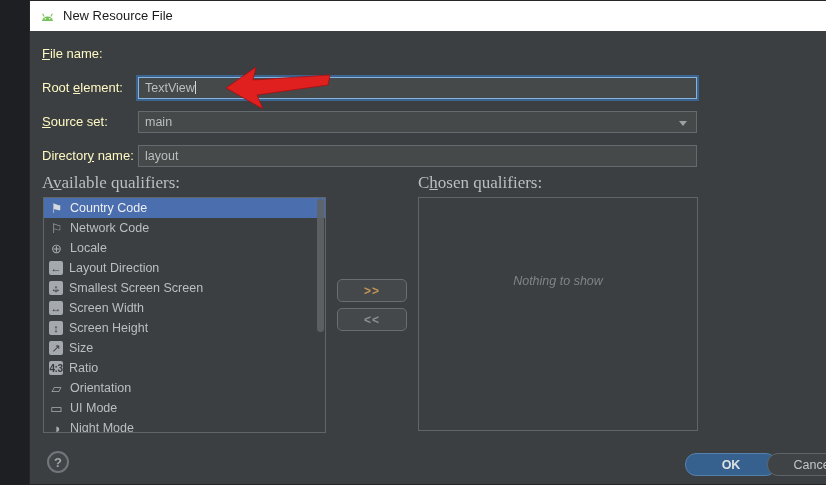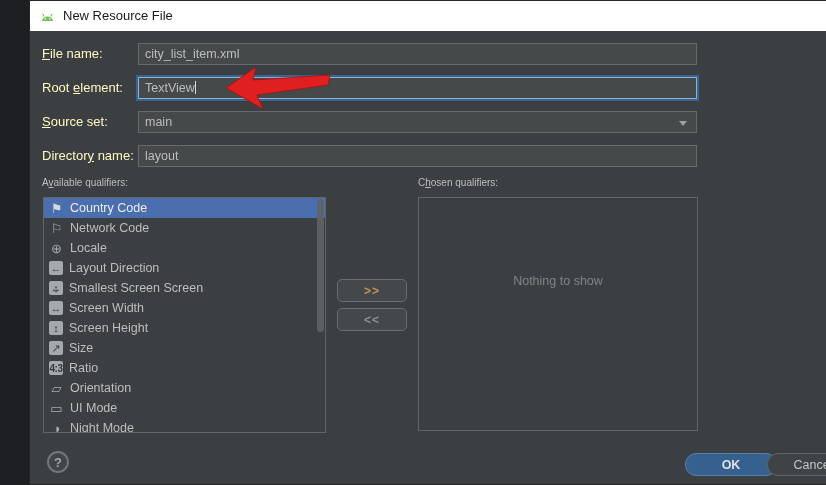--- a/index.html
+++ b/index.html
@@ -19,37 +19,37 @@
   .flabel{position:absolute;left:12px;height:22px;line-height:22px;font-size:13px;color:#fef9c3;}
   .mn{text-decoration:underline;}
   .input{position:absolute;left:108px;width:559px;height:22px;box-sizing:border-box;
     background:#45494a;border:1px solid #646a6e;color:#bcbec0;font-size:12.5px;
     line-height:20px;padding:0 6px;white-space:nowrap;overflow:hidden;}
   .input.focused{border:1px solid #87b2dc;outline:2px solid #3a648f;outline-offset:0px;}
   .caret{display:inline-block;width:1px;height:13px;background:#d8d8d8;vertical-align:-2px;}
   .combo-arrow{position:absolute;right:9px;top:9px;width:0;height:0;
     border-left:4px solid transparent;border-right:4px solid transparent;border-top:5px solid #9da1a5;}
   
-  .seclabel{position:absolute;height:16px;line-height:16px;font-size:10px;color:#bcbec0;}
+  .seclabel{position:absolute;height:16px;line-height:16px;font-size:17px;color:#bcbec0;font-family:Liberation Serif, serif;}
   #avail-list{position:absolute;left:13px;top:196px;width:283px;height:236px;box-sizing:border-box;
     background:#3c3f41;border:1px solid #616568;overflow:hidden;}
   .qrow{height:20px;display:flex;align-items:center;padding-left:5px;gap:6px;
     color:#bcbec0;font-size:12.5px;cursor:default;}
   .qrow.selected{background:#4b6eaf;color:#eceff1;}
   .qicon{width:15px;height:15px;min-width:15px;display:flex;align-items:center;justify-content:center;
     font-size:13px;line-height:15px;color:#a8adb1;position:relative;}
   .qrow.selected .qicon{color:#d6dadd;}
   .qicon.sq{background:#a4a9ad;color:#383b3d;font-size:11px;width:14px;height:14px;min-width:14px;
     border-radius:2px;}
   .qicon.sq .g1,.qicon.sq .g2{position:absolute;inset:0;display:flex;align-items:center;justify-content:center;}
   .qicon.sq.small{font-size:10px;font-weight:bold;letter-spacing:-0.5px;}
   #scroll-thumb{position:absolute;right:1px;top:1px;width:7px;height:133px;background:#5e6366;
     border-radius:4px;z-index:3;opacity:.9;}
   #chosen-panel{position:absolute;left:388px;top:196px;width:280px;height:234px;box-sizing:border-box;
-    border:1px solid #616568;}
+    border:1px solid #616568;font-style:italic;}
   #empty-text{position:absolute;top:76px;width:100%;text-align:center;color:#808486;font-size:12.5px;}
   
   .mvbtn{position:absolute;left:307px;width:70px;height:23px;box-sizing:border-box;
     background:#45484b;border:1px solid #6a6e71;border-radius:5px;font-size:12px;font-weight:bold;
     letter-spacing:1px;display:flex;align-items:center;justify-content:center;cursor:pointer;}
   #move-right{top:278px;color:#c49454;}
   #move-left{top:307px;color:#8d9193;}
   
   #help-btn{position:absolute;left:17px;top:450px;width:22px;height:22px;border-radius:50%;
     box-sizing:border-box;border:2px solid #71767a;color:#a2a7aa;font-size:13px;font-weight:bold;
@@ -72,21 +72,20 @@
       <line x1="5.2" y1="8.6" x2="3.6" y2="5.8" stroke="#77c159" stroke-width="1.1"></line>
       <line x1="11.8" y1="8.6" x2="13.4" y2="5.8" stroke="#77c159" stroke-width="1.1"></line>
       <circle cx="6.3" cy="10.8" r="0.8" fill="#ffffff"></circle>
       <circle cx="10.7" cy="10.8" r="0.8" fill="#ffffff"></circle>
     </svg>
     <span id="title-text">New Resource File</span>
     <span id="close-btn">×</span>
   </div>
 
   <div class="flabel" style="top:42px"><span></span><span class="mn">F</span><span>ile name:</span></div>
-  <div class="input" style="top:42px"><span>city_list_item.xml</span></div>
 
   <div class="flabel" style="top:76px"><span>Root </span><span class="mn">e</span><span>lement:</span></div>
   <div class="input focused" style="top:76px"><span>TextView</span><span class="caret"></span></div>
 
   <div class="flabel" style="top:110px"><span></span><span class="mn">S</span><span>ource set:</span></div>
   <div class="input" style="top:110px"><span>main</span><span class="combo-arrow"></span></div>
 
   <div class="flabel" style="top:144px"><span>Director</span><span class="mn">y</span><span> name:</span></div>
   <div class="input" style="top:144px"><span>layout</span></div>
 

